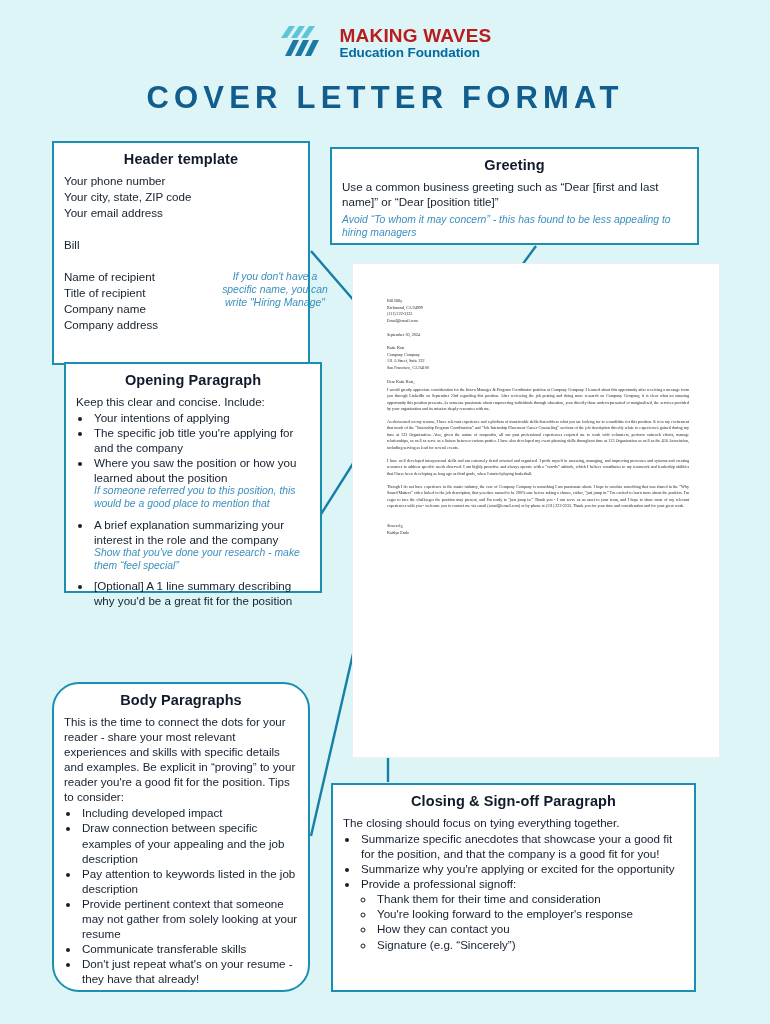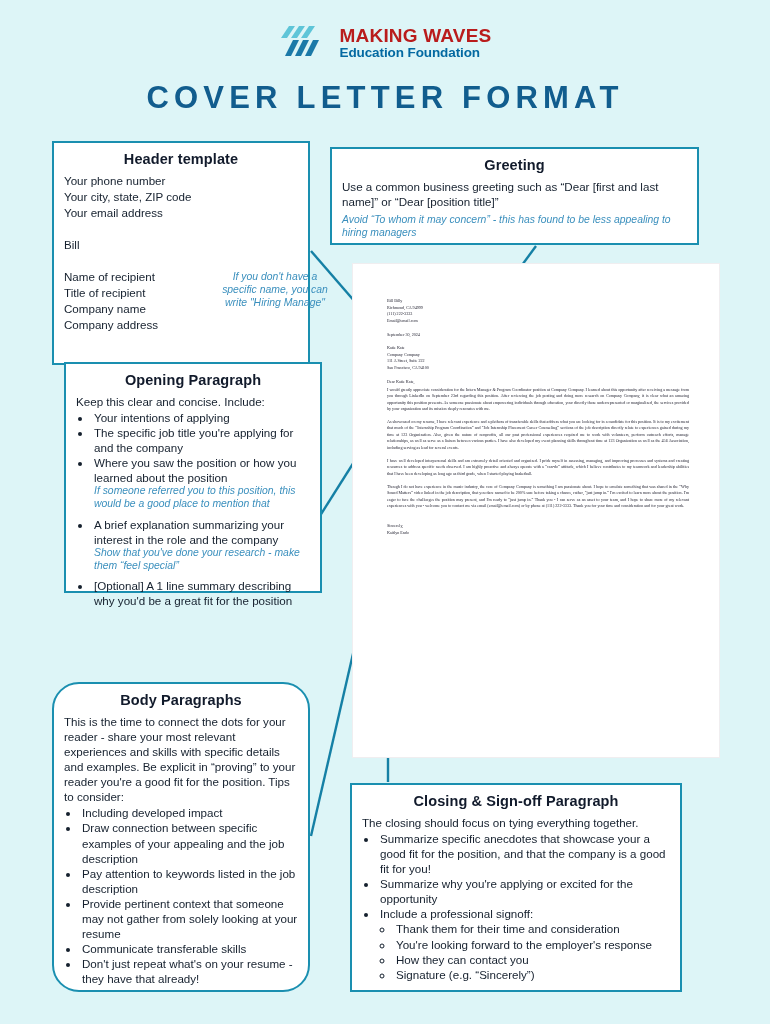--- a/index.html
+++ b/index.html
@@ -74,21 +74,21 @@
     color: #3a8fbd; font-style: italic; font-size: 10.4px;
     line-height: 1.22;
   }
   li > .note { display: block; }
 
   
   #box-header   { left: 52px;  top: 141px; width: 258px; height: 224px; }
   #box-opening  { left: 52px;  top: 362px; width: 258px; height: 231px; margin-left: 12px; }
   #box-body     { left: 52px;  top: 682px; width: 258px; height: 310px; border-radius: 27px; }
   #box-greeting { left: 330px; top: 147px; width: 369px; height:  98px; }
-  #box-closing  { left: 350px; top: 783px; width: 332px; height: 209px; }
+  #box-closing  { left: 331px; top: 783px; width: 365px; height: 209px; }
 
   
   .hdr-recipient { position: relative; }
   .hdr-note {
     position: absolute; left: 156px; top: 2px; width: 110px; text-align: center;
   }
 
   
   .connectors {
     position: absolute; left: 0; top: 0;
@@ -245,21 +245,21 @@
   </div>
 
   <div class="box" id="box-closing">
     <div class="box-title">Closing &amp; Sign-off Paragraph</div>
     <div class="box-body">
       <p>The closing should focus on tying everything together.</p>
       <ul>
         <li>Summarize specific anecdotes that showcase your a good fit for the position, and that the company is a good fit for you!</li>
         <li>Summarize why you're applying or excited for the opportunity</li>
         <li>
-          <span>Include a professional signoff:</span>
+          <span>Provide a professional signoff:</span>
           <ul>
             <li>Thank them for their time and consideration</li>
             <li>You're looking forward to the employer's response</li>
             <li>How they can contact you</li>
             <li>Signature (e.g. “Sincerely”)</li>
           </ul>
         </li>
       </ul>
     </div>
   </div>

